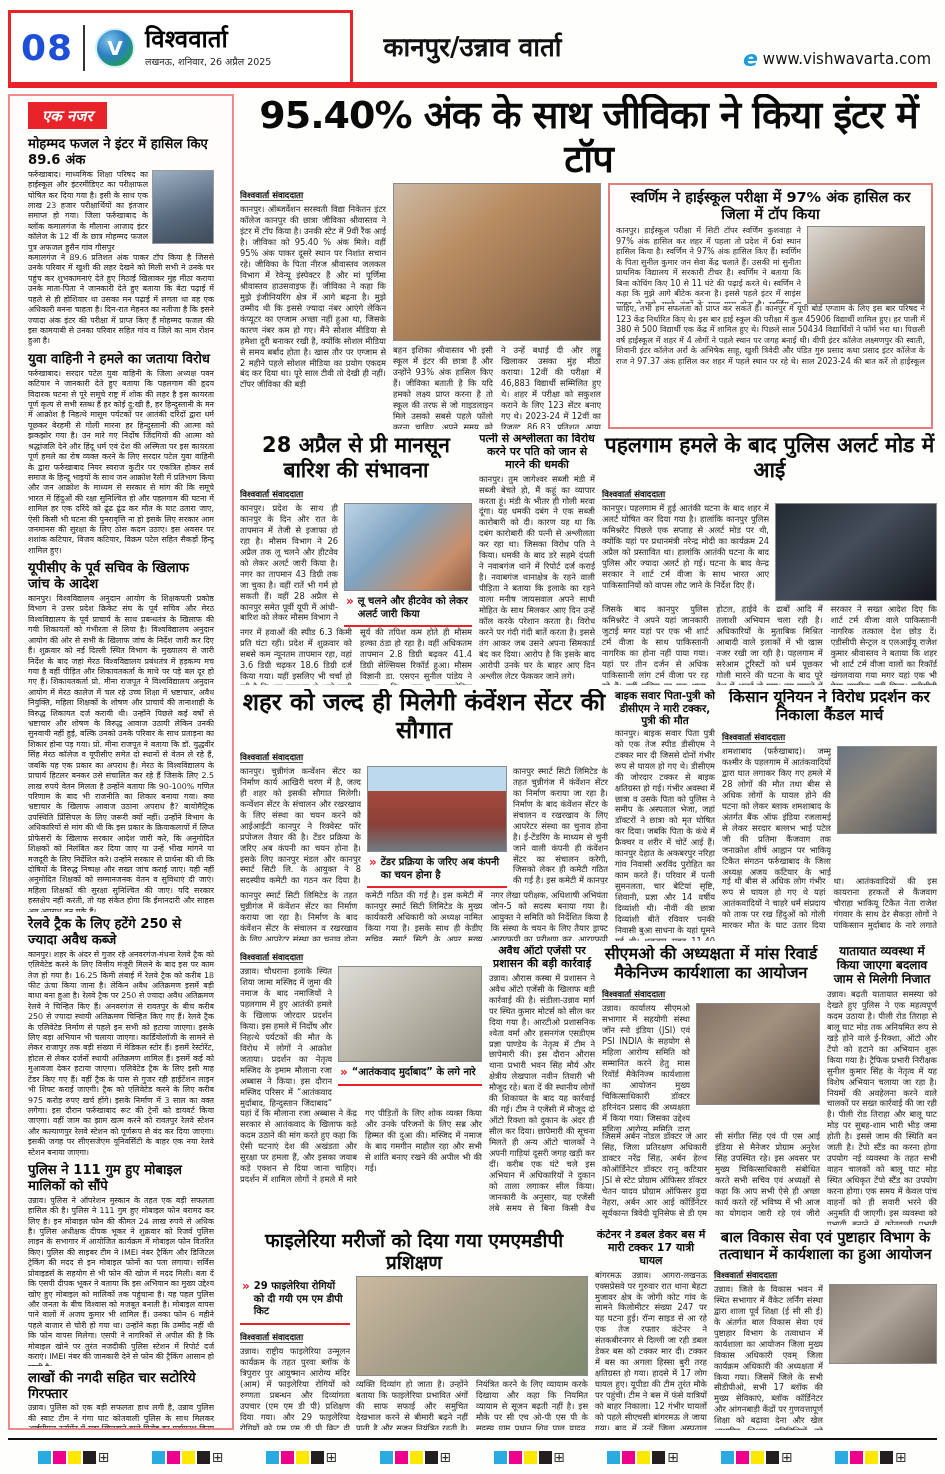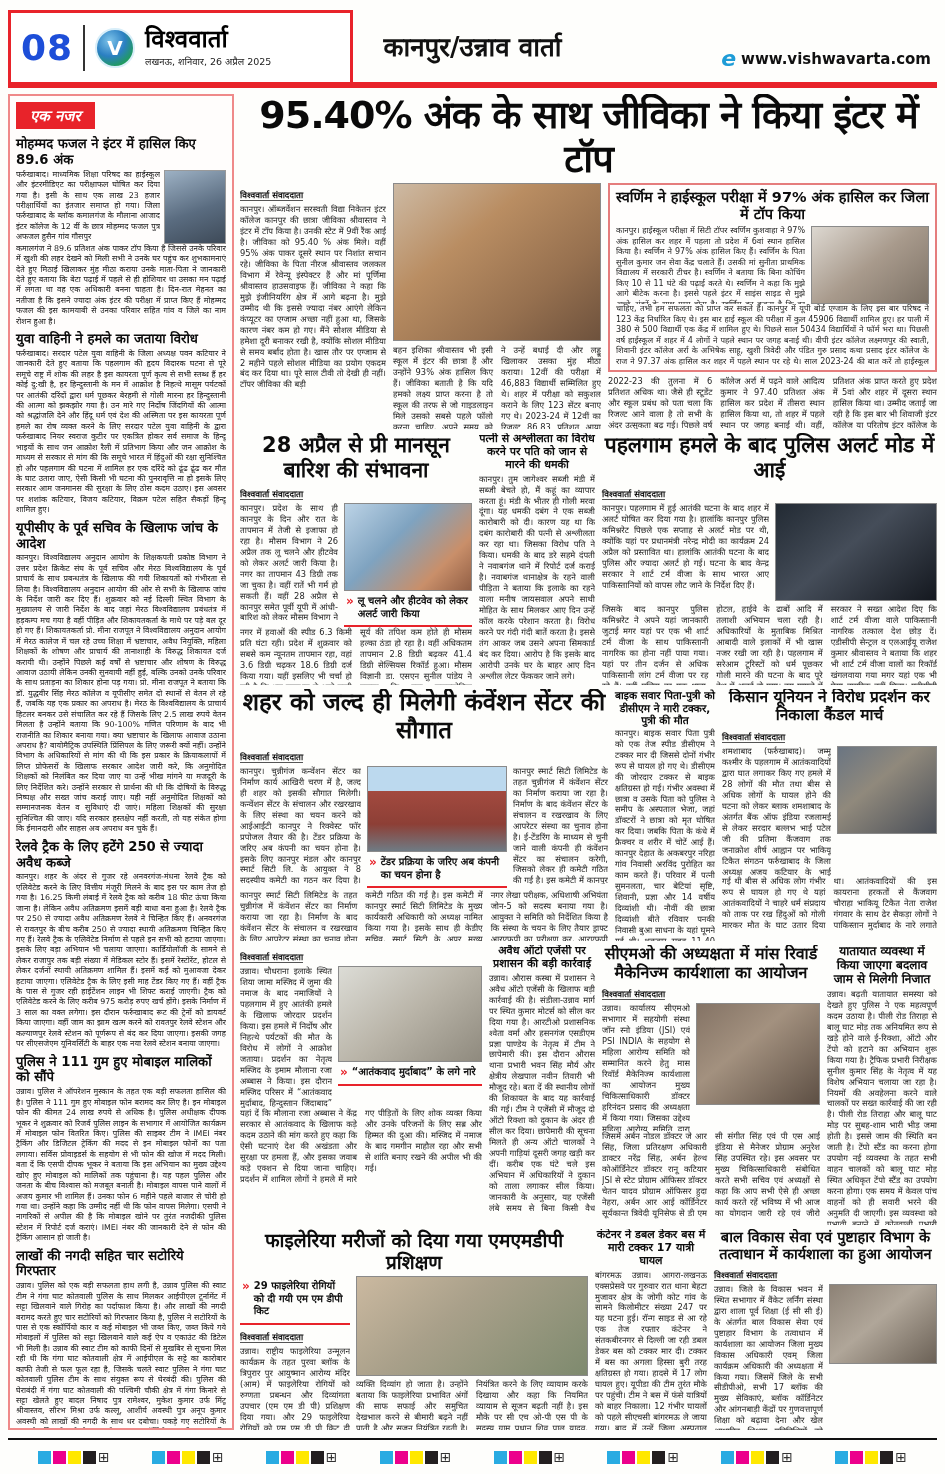--- a/index.html
+++ b/index.html
@@ -12,25 +12,25 @@
   .header-redbar { position:absolute; left:0; right:0; bottom:-6px; height:6px; background:#e8232a; }
   .masthead-left { position:absolute; left:0; top:-12px; width:345px; height:72px; border:3px solid #e8232a; border-bottom:none; display:flex; align-items:center; padding:4px 10px; gap:10px; background:#fff; }
   .pageno { font-size:36px; font-weight:800; color:#1d4ed8; letter-spacing:1px; }
   .mast-div { width:2px; height:46px; background:#333; }
   .logo-circle { width:40px; height:40px; border-radius:50%; background:radial-gradient(circle at 35% 30%, #7ec4ea 0%, #2b7fc2 45%, #1f9e53 80%, #0f6b39 100%); display:flex; align-items:center; justify-content:center; color:#fff; font-weight:800; font-size:20px; border:2px solid #d8eef9; }
   .paper-name { font-size:24px; font-weight:800; color:#000000; line-height:1; }
   .edition-line { font-size:9.5px; font-weight:400; color:#222; margin-top:4px; }
   .section-title { position:absolute; left:0; right:0; top:6px; text-align:center; font-size:26px; font-weight:800; color:#111; }
   .website { position:absolute; right:6px; top:26px; display:flex; align-items:center; gap:5px; }
   .ie-e { font-size:22px; font-weight:800; font-style:italic; color:#1e9cd7; line-height:1; }
-  .website-text { font-size:15px; font-weight:700; color:#111; }
+  .website-text { font-size:15px; font-weight:400; color:#111; }
 
   
   .content { display:flex; gap:6px; margin-top:12px; }
-  .leftcol { width:226px; flex:none; border:2px solid #ef8a8a; height:1336px; overflow:hidden; padding:4px 6px; background:#fffdfc; }
+  .leftcol { width:226px; flex:none; border:2px solid #ef8a8a; height:1336px; overflow:hidden; padding:4px 18px; background:#fffdfc; }
   .mainarea { flex:1; height:1336px; overflow:hidden; }
 
   
   .eknajar { background:#e8232a; color:#fff; font-weight:800; font-style:italic; font-size:15px; padding:3px 14px 4px; display:inline-block; margin:2px 0 4px; }
   .l-art { margin-bottom:4px; }
   .l-h { font-size:13.2px; font-weight:800; line-height:1.2; color:#0d0d0d; margin:3px 0 2px; }
   .l-body { font-size:7.9px; line-height:1.32; text-align:justify; color:#222; overflow:hidden; }
   .l-row { display:flex; gap:4px; }
   .portrait { width:62px; height:74px; flex:none; border:1px solid #999; background:linear-gradient(160deg,#9db1c4 0%,#5a6c80 55%,#3e4a58 100%); }
 
@@ -133,21 +133,21 @@
 
       <div class="band band1">
         <div style="width:146px; flex:none;">
           <span class="byline">विश्ववार्ता संवाददाता</span>
           <div class="body-txt" style="height:225px">कानपुर। ऑब्जर्वेशन सरस्वती विद्या निकेतन इंटर कॉलेज कानपुर की छात्रा जीविका श्रीवास्तव ने इंटर में टॉप किया है। उनकी स्टेट में 9वीं रैंक आई है। जीविका को 95.40 % अंक मिले। वहीं 95% अंक पाकर दूसरे स्थान पर निशांत सचान रहे। जीविका के पिता नीरज श्रीवास्तव जलकल विभाग में रेवेन्यू इंस्पेक्टर हैं और मां पूर्णिमा श्रीवास्तव हाउसवाइफ हैं। जीविका ने कहा कि मुझे इंजीनियरिंग क्षेत्र में आगे बढ़ना है। मुझे उम्मीद थी कि इससे ज्यादा नंबर आएंगे लेकिन कंप्यूटर का एग्जाम अच्छा नहीं हुआ था, जिसके कारण नंबर कम हो गए। मैंने सोशल मीडिया से हमेशा दूरी बनाकर रखी है, क्योंकि सोशल मीडिया से समय बर्बाद होता है। खास तौर पर एग्जाम से 2 महीने पहले सोशल मीडिया का प्रयोग एकदम बंद कर दिया था। पूरे साल टीवी तो देखी ही नहीं। टॉपर जीविका की बड़ी</div>
         </div>
         <div style="width:208px; flex:none; display:flex; flex-direction:column; gap:4px;">
           <div class="photo" style="width:208px; height:158px; background:linear-gradient(140deg,#cdbaa4 0%,#b98d62 35%,#96704f 70%,#6e523d 100%);"></div>
           <div class="body-txt cols2" style="flex:1">बहन इशिका श्रीवास्तव भी इसी स्कूल में इंटर की छात्रा हैं और उन्होंने 93% अंक हासिल किए हैं। जीविका बताती है कि यदि हमको लक्ष्य प्राप्त करना है तो स्कूल की तरफ से जो गाइडलाइन मिले उसको सबसे पहले फॉलो करना चाहिए, अपने समय को बर्बाद नहीं करना चाहिए। शिक्षकों ने उन्हें बधाई दी और लड्डू खिलाकर उसका मुंह मीठा कराया। 12वीं की परीक्षा में 46,883 विद्यार्थी सम्मिलित हुए थे। शहर में परीक्षा को सकुशल कराने के लिए 123 सेंटर बनाए गए थे। 2023-24 में 12वीं का रिजल्ट 86.83 प्रतिशत आया था, जोकि</div>
         </div>
-        <div style="flex:1; display:flex; flex-direction:column; gap:4px;">
+        <div style="flex:1; display:flex; flex-direction:row; gap:4px;">
           <div class="boxed">
             <div class="h2" style="font-size:14.5px">स्वर्णिम ने हाईस्कूल परीक्षा में 97% अंक हासिल कर जिला में टॉप किया</div>
             <div class="row" style="margin-top:3px;">
               <div class="body-txt" style="flex:1; height:78px; font-size:8px;">कानपुर। हाईस्कूल परीक्षा में सिटी टॉपर स्वर्णिम कुशवाहा ने 97% अंक हासिल कर शहर में पहला तो प्रदेश में 6वां स्थान हासिल किया है। स्वर्णिम ने 97% अंक हासिल किए हैं। स्वर्णिम के पिता सुनील कुमार जन सेवा केंद्र चलाते हैं। उसकी मां सुनीता प्राथमिक विद्यालय में सरकारी टीचर है। स्वर्णिम ने बताया कि बिना कोचिंग किए 10 से 11 घंटे की पढ़ाई करते थे। स्वर्णिम ने कहा कि मुझे आगे बीटेक करना है। इससे पहले इंटर में साइंस साइड से मुझे अच्छे अंकों के साथ पास होना है। स्वर्णिम का कहना है कि हर सब्जेक्ट को पहले समझना चाहिए। उसको कितना समय देना है यह सोचकर पढ़ाई करनी</div>
               <div class="photo" style="width:118px; height:78px; background:linear-gradient(140deg,#ddd8d1 0%,#a89a8c 50%,#7d7266 100%);"></div>
             </div>
             <div class="body-txt" style="height:62px; font-size:8px;">चाहिए, तभी हम सफलता को प्राप्त कर सकते हैं। कानपुर में यूपी बोर्ड एग्जाम के लिए इस बार परिषद ने 123 केंद्र निर्धारित किए थे। इस बार हाई स्कूल की परीक्षा में कुल 45906 विद्यार्थी शामिल हुए। हर पाली में 380 से 500 विद्यार्थी एक केंद्र में शामिल हुए थे। पिछले साल 50434 विद्यार्थियों ने फॉर्म भरा था। पिछली वर्ष हाईस्कूल में शहर में 4 लोगों ने पहले स्थान पर जगह बनाई थी। वीपी इंटर कॉलेज लक्ष्मणपुर की स्वाती, शिवानी इंटर कॉलेज अर्रा के अभिषेक साहू, खुशी त्रिवेदी और पंडित गुरु प्रसाद कथा प्रसाद इंटर कॉलेज के राज ने 97.37 अंक हासिल कर शहर में पहले स्थान पर रहे थे। साल 2023-24 की बात करें तो हाईस्कूल का परिणाम 94.38 प्रतिशत रहा था। ये परिणाम 2022-23 की तुलना में लगभग 7 प्रतिशत अधिक रहा था। रिजल्ट जारी होने से एक दिन पहले ही स्कूलों में उत्साह देखने को मिला।</div>
           </div>
           <div class="body-txt cols3" style="flex:1">2022-23 की तुलना में 6 प्रतिशत अधिक था। जैसे ही स्टूडेंट और स्कूल प्रबंध को पता चला कि रिजल्ट आने वाला है तो सभी के अंदर उत्सुकता बढ़ गई। पिछले वर्ष 2023-24 में इंटर में शिवाजी इंटर कॉलेज अर्रा में पढ़ने वाले आदित्य कुमार ने 97.40 प्रतिशत अंक हासिल कर प्रदेश में तीसरा स्थान हासिल किया था, तो शहर में पहले स्थान पर जगह बनाई थी। वहीं, इसी स्कूल के अनिकेत साहू ने 97 प्रतिशत अंक प्राप्त करते हुए प्रदेश में 5वां और शहर में दूसरा स्थान हासिल किया था। उम्मीद जताई जा रही है कि इस बार भी शिवाजी इंटर कॉलेज या परितोष इंटर कॉलेज के छात्र ही अपना परचम लहराएंगे।</div>
         </div>

